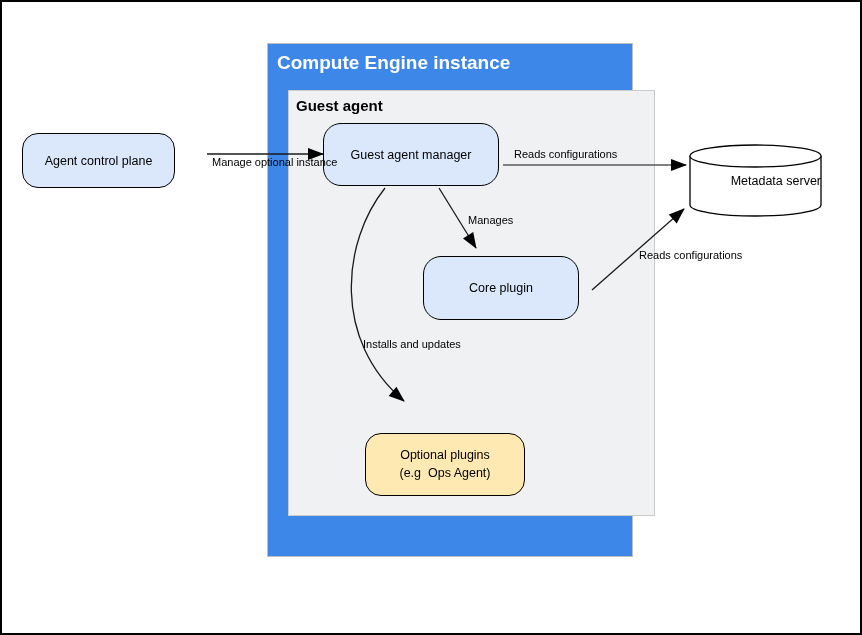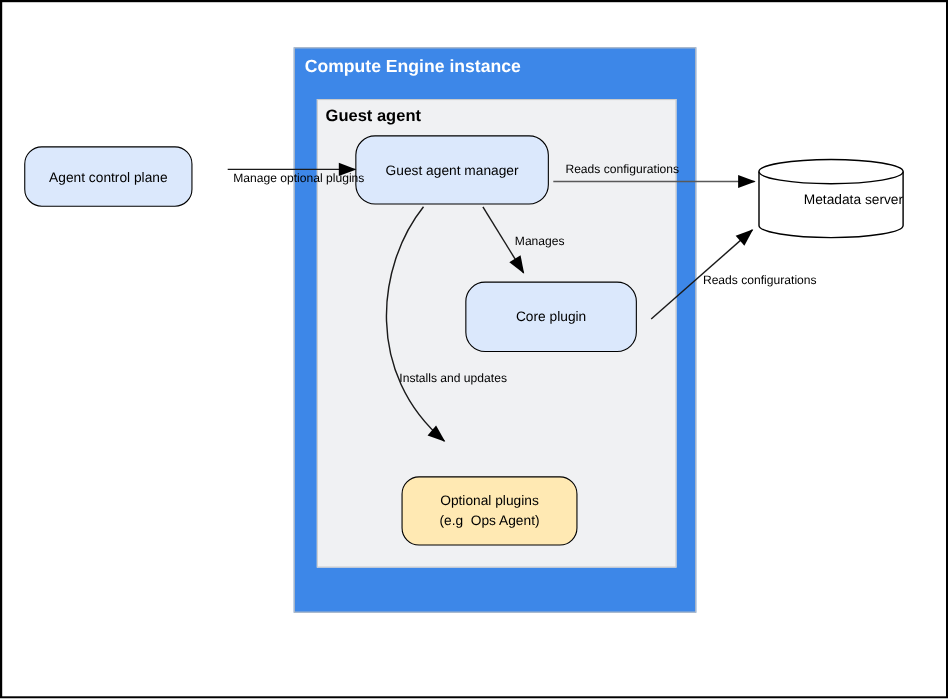--- a/index.html
+++ b/index.html
@@ -12,24 +12,24 @@
     font-family:"Liberation Sans","DejaVu Sans",sans-serif;
     overflow:hidden;
   }
   .blue-container{
     position:absolute;left:265px;top:41px;width:366px;height:514px;
     background:var(--container-blue,#3d87e8);
     border:1px solid #c0c0c0;box-sizing:border-box;
   }
   .blue-title{
     position:absolute;left:9px;top:8px;
-    color:#fff;font-size:16px;font-weight:600;white-space:nowrap;
+    color:#fff;font-size:19px;font-weight:600;white-space:nowrap;
   }
   .gray-panel{
-    position:absolute;left:286px;top:88px;width:327px;height:426px;
+    position:absolute;left:286px;top:88px;width:367px;height:426px;
     background:var(--panel-gray,#f0f1f3);
     border:1px solid #cbcbcb;box-sizing:border-box;
   }
   .gray-title{
     position:absolute;left:7px;top:6px;
     color:#000;font-size:15px;font-weight:600;white-space:nowrap;
   }
   .node{
     position:absolute;box-sizing:border-box;
     display:flex;align-items:center;justify-content:center;
@@ -108,19 +108,19 @@
 
     <path d="M383,186 C340,240 330,338 402,399" fill="none" stroke="#1a1a1a" stroke-width="1.3" marker-end="url(#arrow)"></path>
 
     <line x1="590" y1="288" x2="682" y2="207" stroke="#1a1a1a" stroke-width="1.3" marker-end="url(#arrow)"></line>
   </svg>
 
   <div class="n-meta">
     <span>Metadata server</span>
   </div>
 
-  <div class="edge-label el-manage">Manage optional plugins</div>
+  <div class="edge-label el-manage">Manage optional instance</div>
   <div class="edge-label el-reads-top">Reads configurations</div>
   <div class="edge-label el-manages">Manages</div>
   <div class="edge-label el-installs">Installs and updates</div>
   <div class="edge-label el-reads-bottom">Reads configurations</div>
 
 </div>
 
 </body></html>

